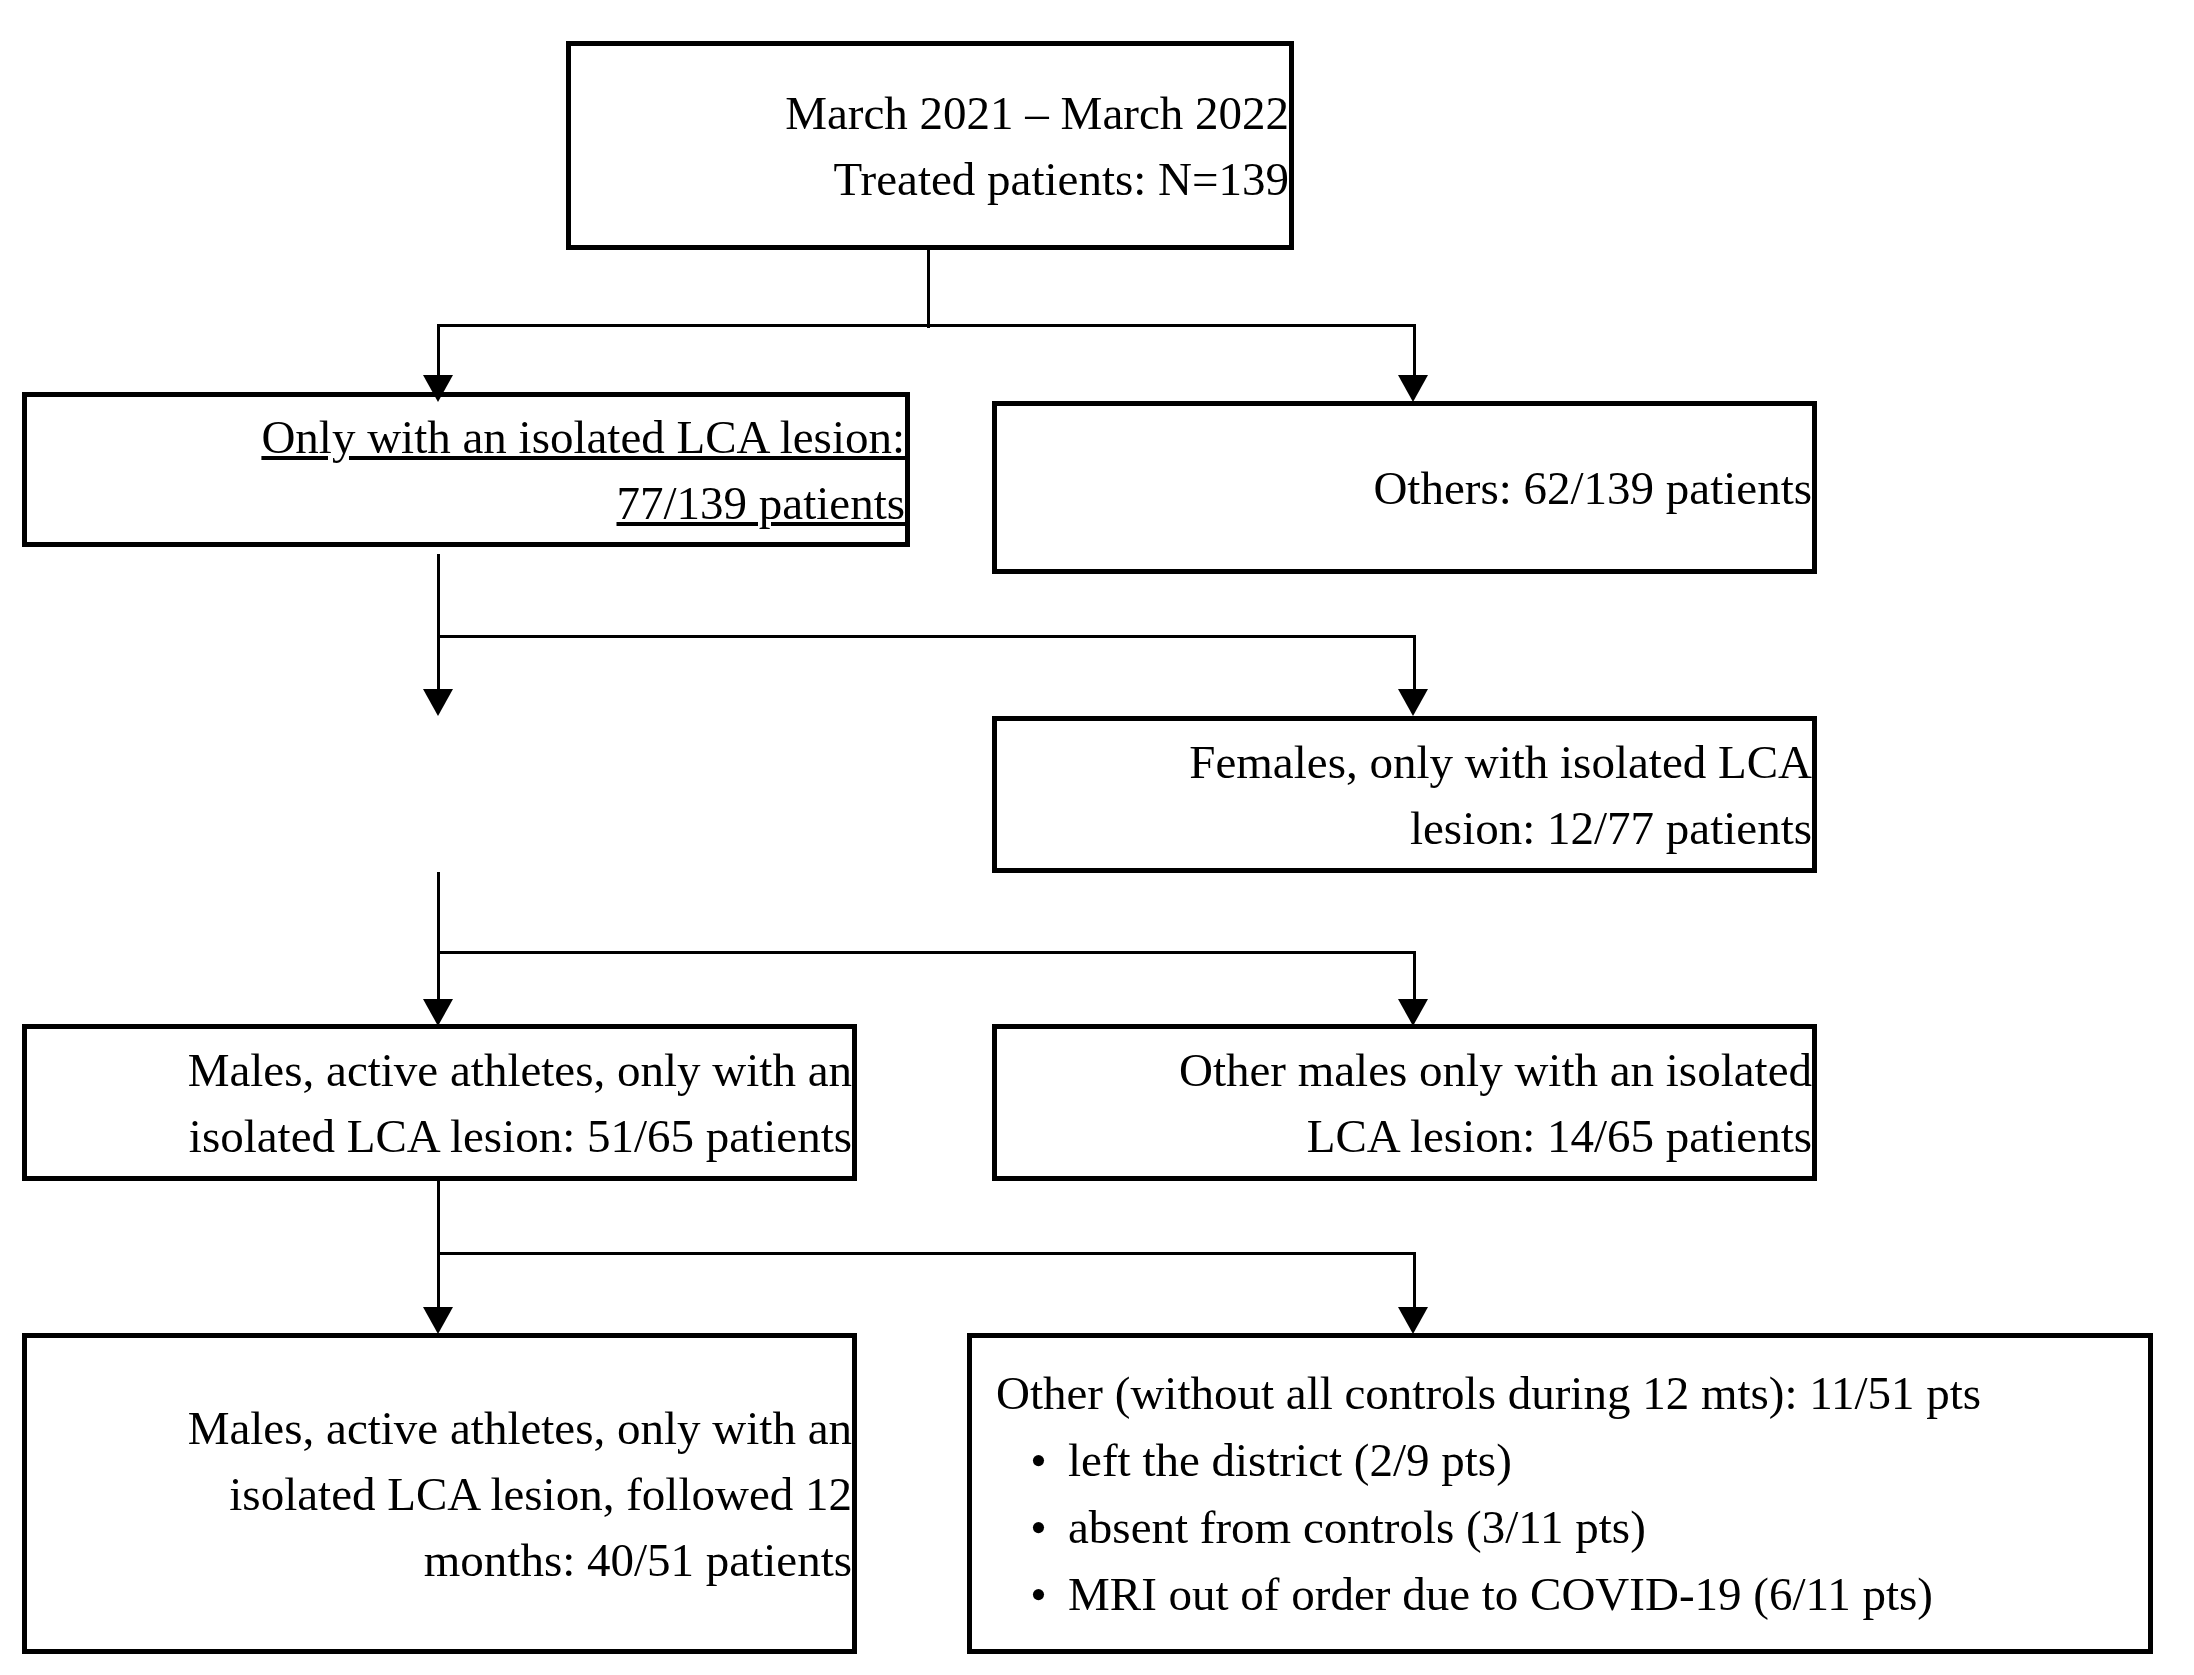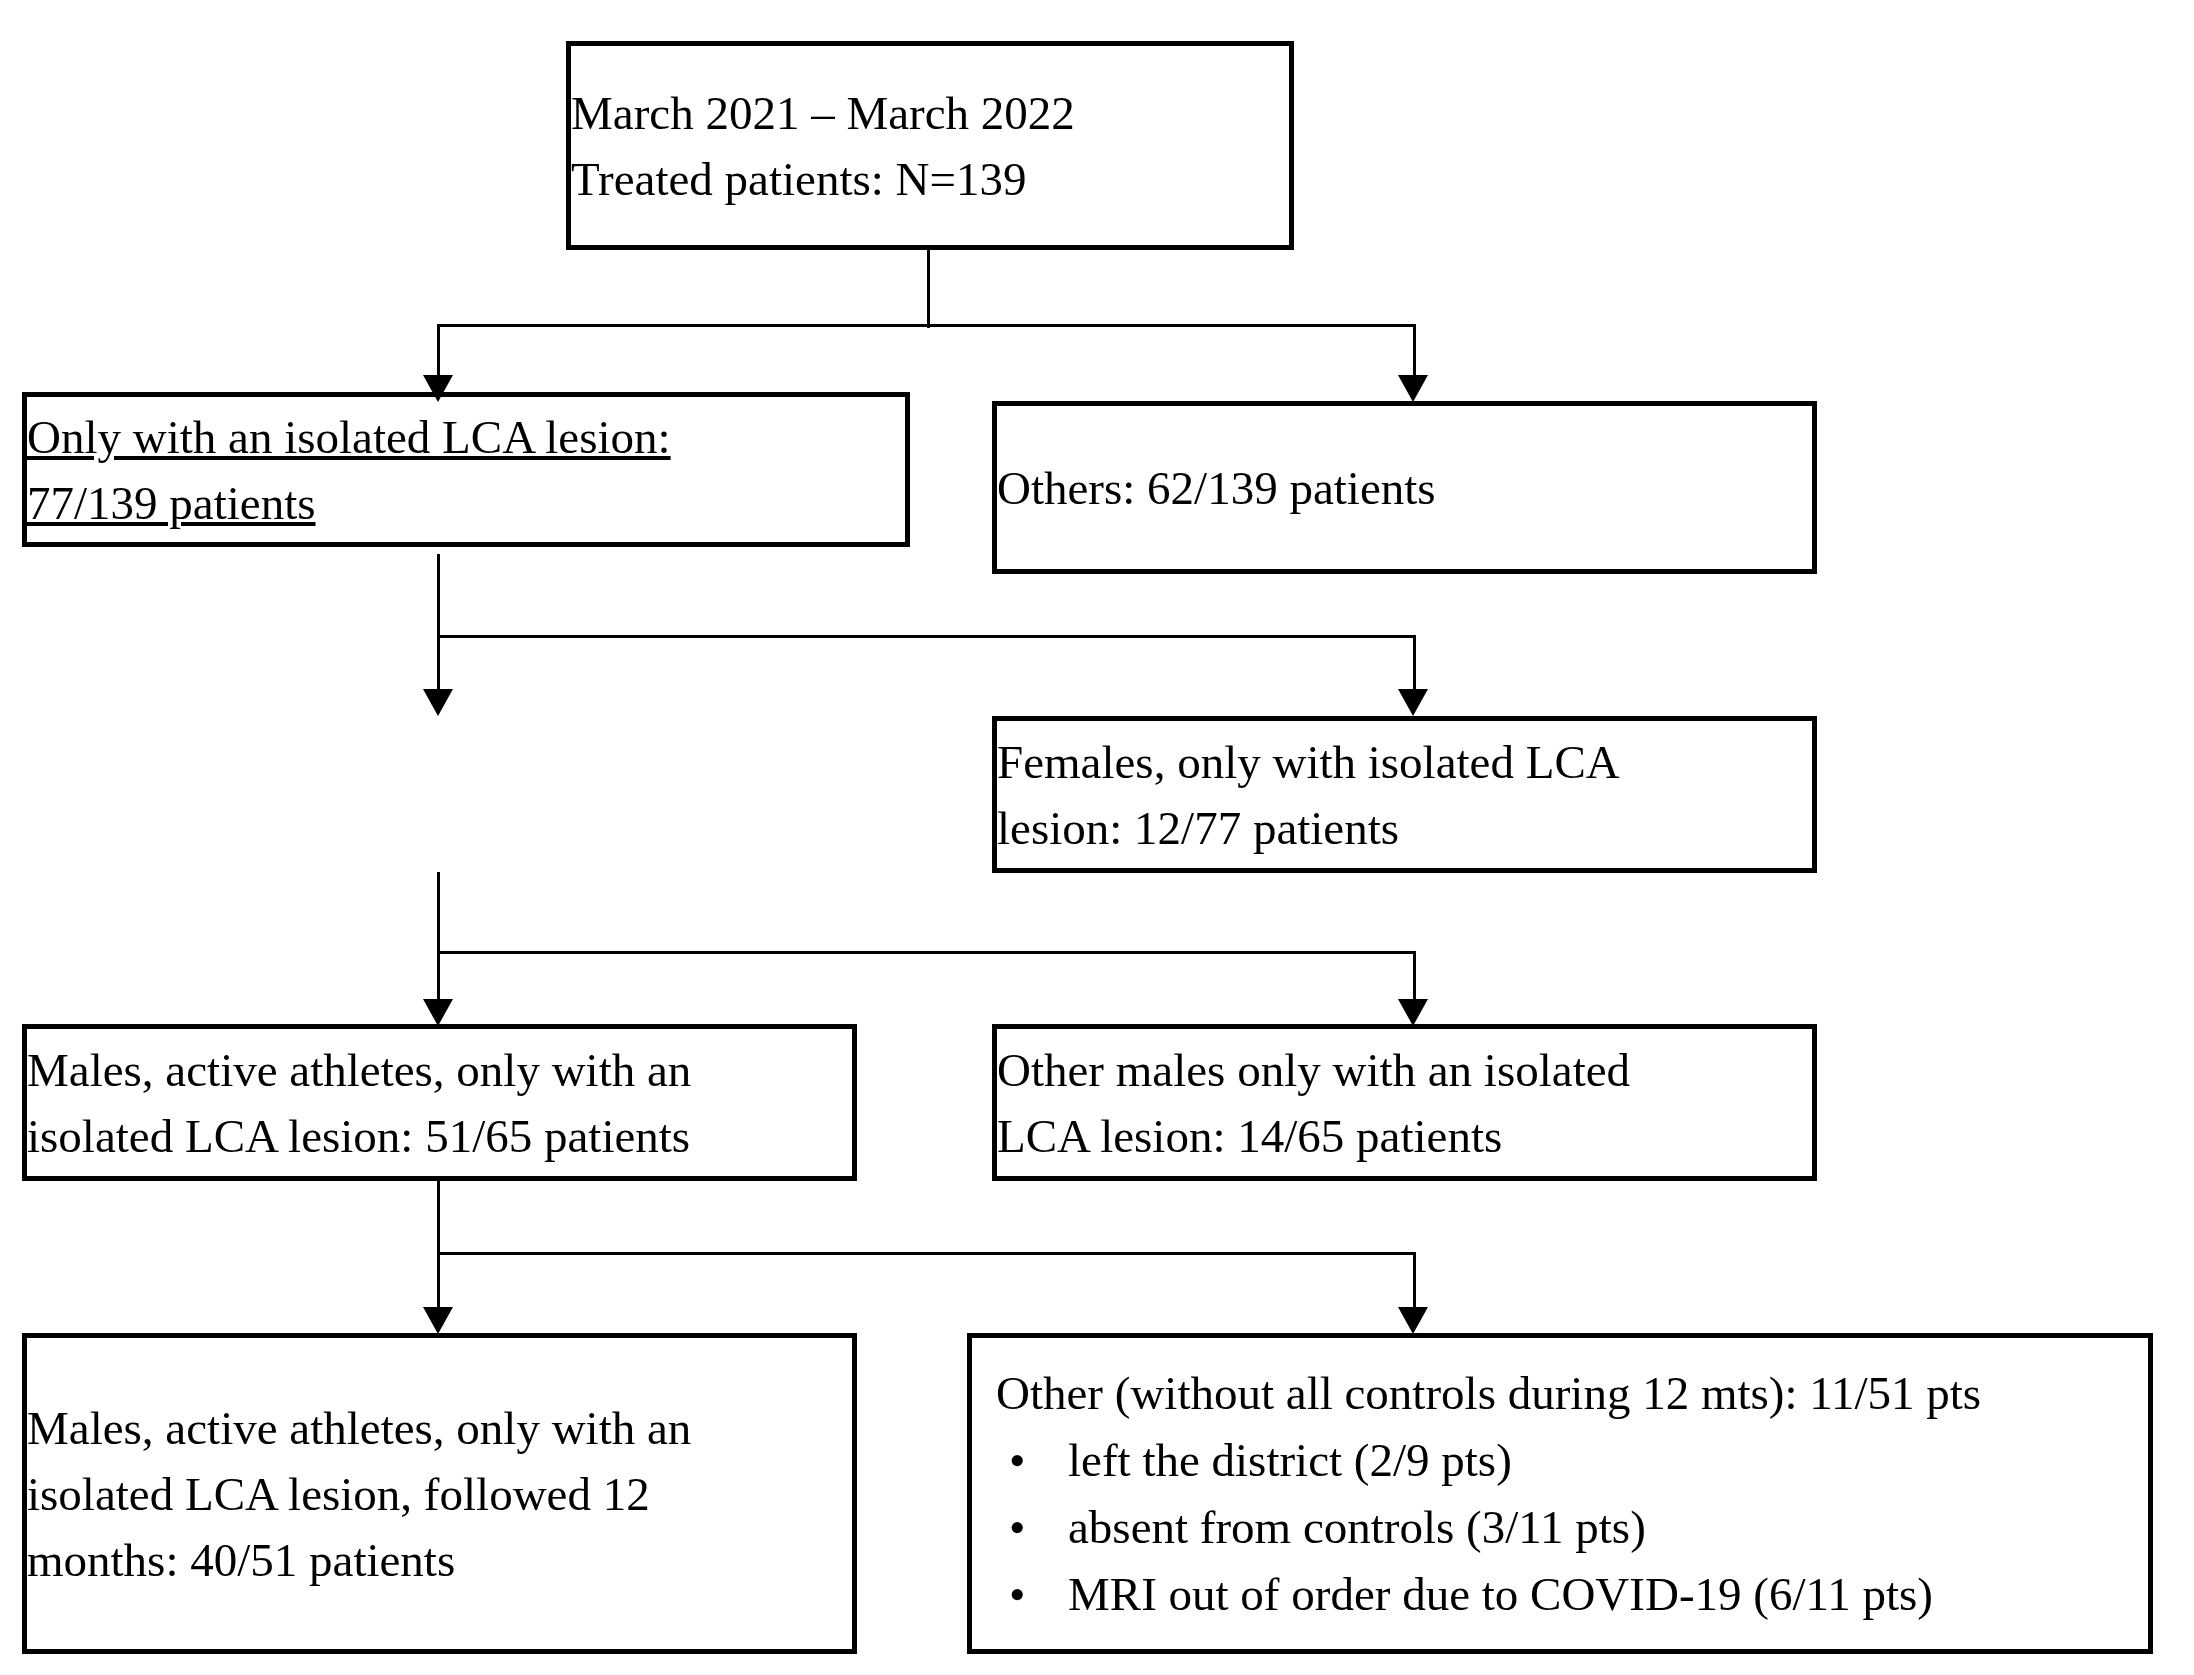--- a/index.html
+++ b/index.html
@@ -17,28 +17,28 @@
     overflow: hidden;
   }
   .box {
     position: absolute;
     box-sizing: border-box;
     border: 5.3px solid #000000;
     background: #ffffff;
     display: flex;
     flex-direction: column;
     justify-content: center;
-    align-items: flex-start;
+    align-items: flex-end;
     text-align: center;
     font-size: 47px;
     line-height: 66px;
   }
   .box.left-align {
     align-items: flex-start;
-    text-align: left;
+    text-align: center;
     padding-left: 24px;
     padding-right: 14px;
     line-height: 67px;
   }
   .tline { display: block; }
   .vline, .hline {
     position: absolute;
     background: #000000;
   }
   .arrow-down {

